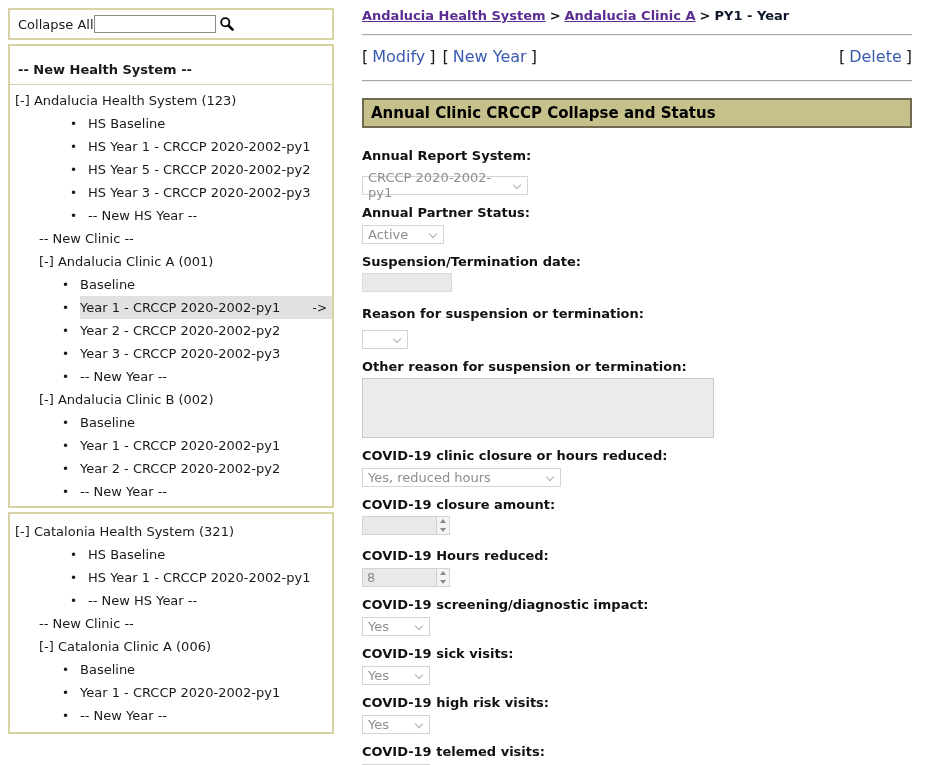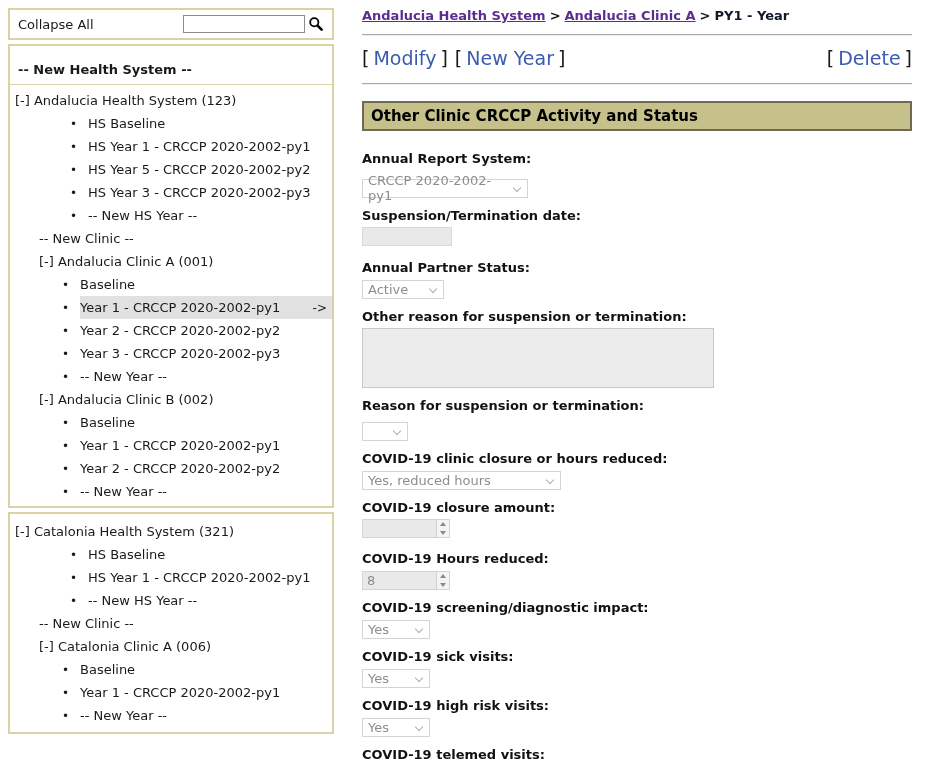--- a/index.html
+++ b/index.html
@@ -3,21 +3,21 @@
 <meta charset="utf-8">
 <style>
   * { box-sizing: border-box; }
   html,body { margin:0; padding:0; background:#fff; }
   body { width:930px; height:765px; font-family:"DejaVu Sans","Liberation Sans",sans-serif; color:#1a1a1a; overflow:hidden; }
   .page { display:flex; padding:8px; }
 
   
   .left { width:326px; flex-shrink:0; margin-right:28px; }
   .panelbox { border:2px solid #d9d2a4; background:#fff; margin-bottom:4px; }
-  .tree-toolbar { display:flex; align-items:center; justify-content:space-between; padding:4px 8px; height:28px; }
+  .tree-toolbar { display:flex; align-items:center; padding:4px 8px; height:28px; }
   .collapse-all { font-size:13px; color:#1a1a1a; cursor:pointer; }
   .searchwrap { display:flex; align-items:center; }
   .search-input { width:122px; height:18px; border:1px solid #8c8c8c; font-size:12px; padding:0 3px; outline:none; }
   .mag { margin-left:3px; display:inline-flex; }
 
   .tree-header { font-weight:bold; font-size:13px; padding:16px 8px 7px; border-bottom:1px solid #d9d2a4; }
   .tree { padding:4px 0 3px; }
   .trow { height:23px; display:flex; align-items:center; font-size:13px; color:#1a1a1a; cursor:pointer; }
   .trow.sys    { padding-left:5px; }
   .trow.clinic { padding-left:29px; }
@@ -28,21 +28,21 @@
   .sel .rowbody { background:#e1e1e1; justify-content:space-between; padding-right:5px; }
   .arrow { font-size:12px; color:#1a1a1a; }
 
   
   .right { flex:1; padding-right:10px; }
   .breadcrumb { font-size:13px; font-weight:bold; line-height:16px; }
   .crumb-link { color:#5b2c92; text-decoration:underline; cursor:pointer; }
   .crumb-sep { color:#1a1a1a; padding:0 4px; }
   .crumb-current { color:#0f172a; }
   hr.rule { height:0; border:none; border-top:1px solid #a9a9a9; border-bottom:1px solid #efefef; margin:10px 0 0; }
-  .actions { display:flex; justify-content:space-between; align-items:center; margin-top:11px; font-size:19px; }
+  .actions { display:flex; justify-content:space-between; align-items:center; margin-top:11px; font-size:16px; }
   .action { white-space:nowrap; cursor:pointer; }
   .action + .action { margin-left:7px; }
   .bracket { color:#1a1a1a; }
   .actlink { color:#3b5bb0; margin:0 4px; }
 
   .form-title { margin-top:16px; background:#c6c18b; border:2px solid #6e6b51; font-weight:bold; font-size:15px; padding:4px 7px; color:#000; }
 
   .field { margin-top:10px; }
   .field.first { margin-top:20px; }
   .flabel { font-weight:bold; font-size:13px; line-height:15px; color:#111; margin-bottom:4px; }
@@ -264,54 +264,54 @@
 
     <div class="actions">
       <div>
         <span class="action"><span class="bracket">[</span><span class="actlink">Modify</span><span class="bracket">]</span></span><span class="action"><span class="bracket">[</span><span class="actlink">New Year</span><span class="bracket">]</span></span>
       </div>
       <span class="action"><span class="bracket">[</span><span class="actlink">Delete</span><span class="bracket">]</span></span>
     </div>
 
     <hr class="rule" style="margin-top:14px;">
 
-    <div class="form-title">Other Clinic CRCCP Activity and Status</div>
+    <div class="form-title">Annual Clinic CRCCP Collapse and Status</div>
 
     <div class="field first">
       <div class="flabel">Annual Report System:</div>
       <div class="sel-ctl w146">
           <span>CRCCP 2020-2002-py1</span>
           <span class="chev"></span>
         </div>
     </div>
 
     <div class="field">
-      <div class="flabel">Suspension/Termination date:</div>
-      <div class="txt-ctl w90"></div>
-    </div>
-
-    <div class="field">
       <div class="flabel">Annual Partner Status:</div>
       <div class="sel-ctl w82">
           <span>Active</span>
           <span class="chev"></span>
         </div>
     </div>
 
     <div class="field">
-      <div class="flabel">Other reason for suspension or termination:</div>
-      <div class="ta-ctl"></div>
+      <div class="flabel">Suspension/Termination date:</div>
+      <div class="txt-ctl w90"></div>
     </div>
 
     <div class="field">
       <div class="flabel">Reason for suspension or termination:</div>
       <div class="sel-ctl w46">
           <span></span>
           <span class="chev"></span>
         </div>
+    </div>
+
+    <div class="field">
+      <div class="flabel">Other reason for suspension or termination:</div>
+      <div class="ta-ctl"></div>
     </div>
 
     <div class="field">
       <div class="flabel">COVID-19 clinic closure or hours reduced:</div>
       <div class="sel-ctl w246">
           <span>Yes, reduced hours</span>
           <span class="chev"></span>
         </div>
     </div>
 

